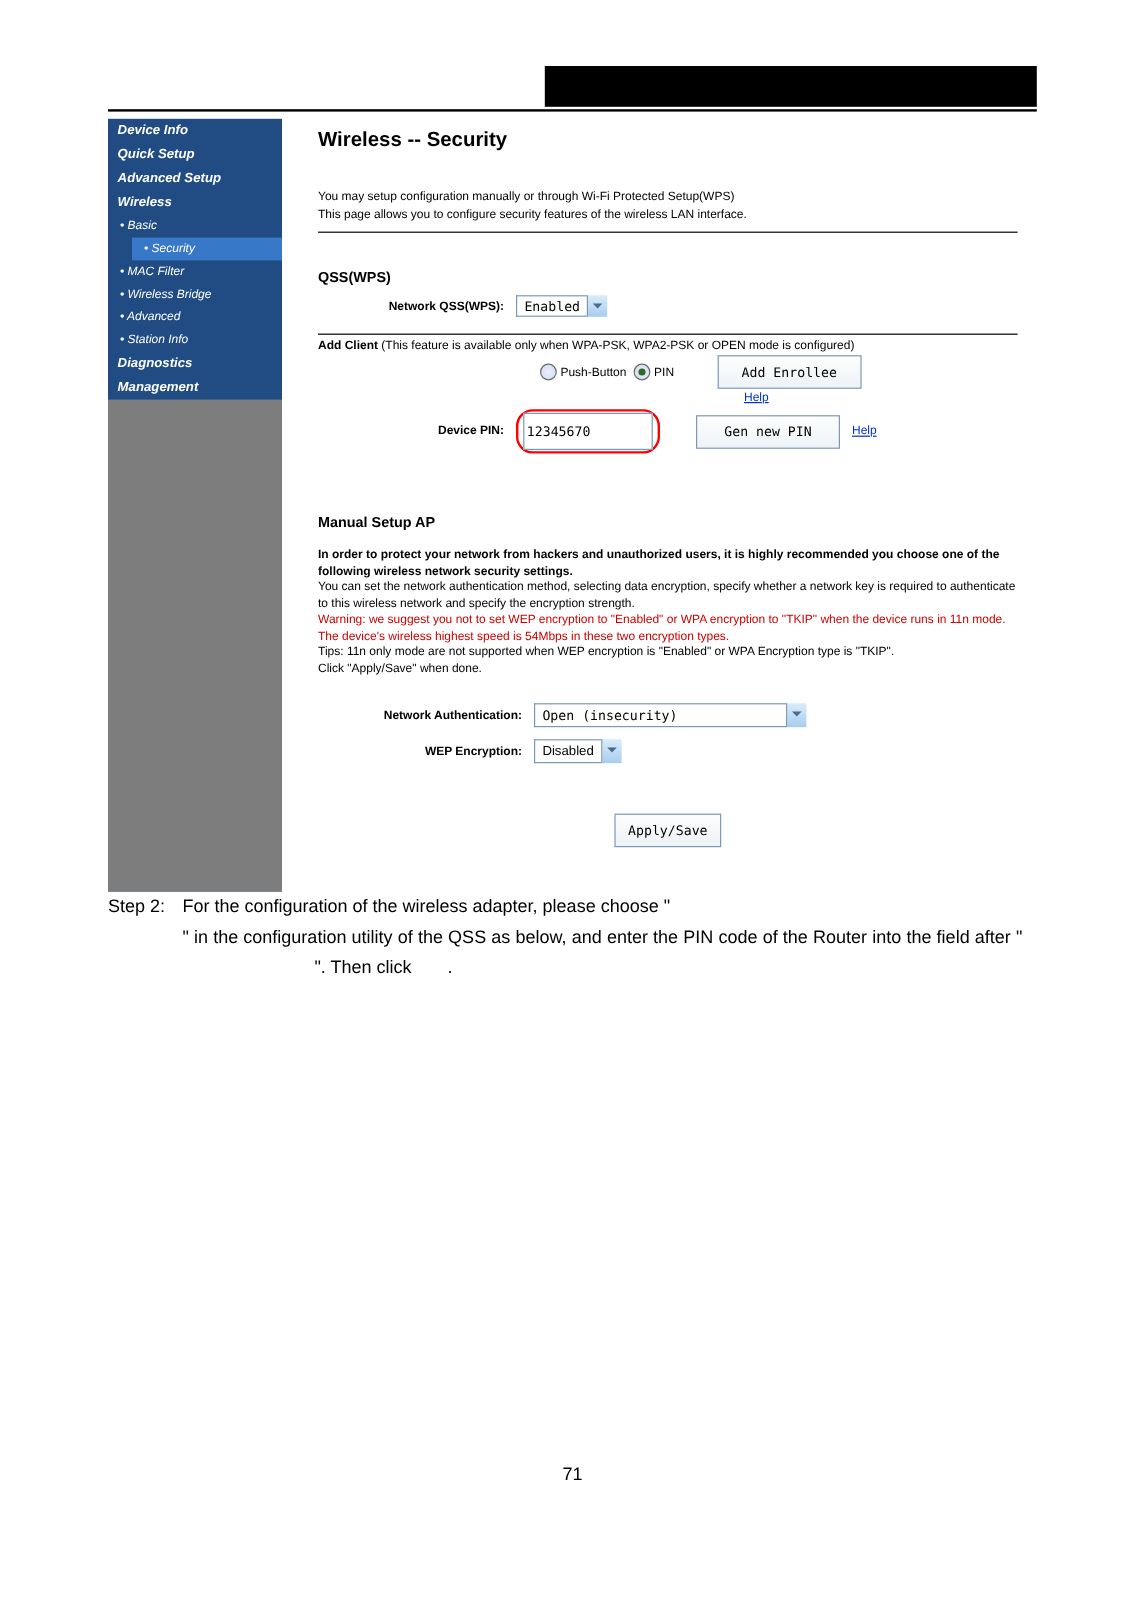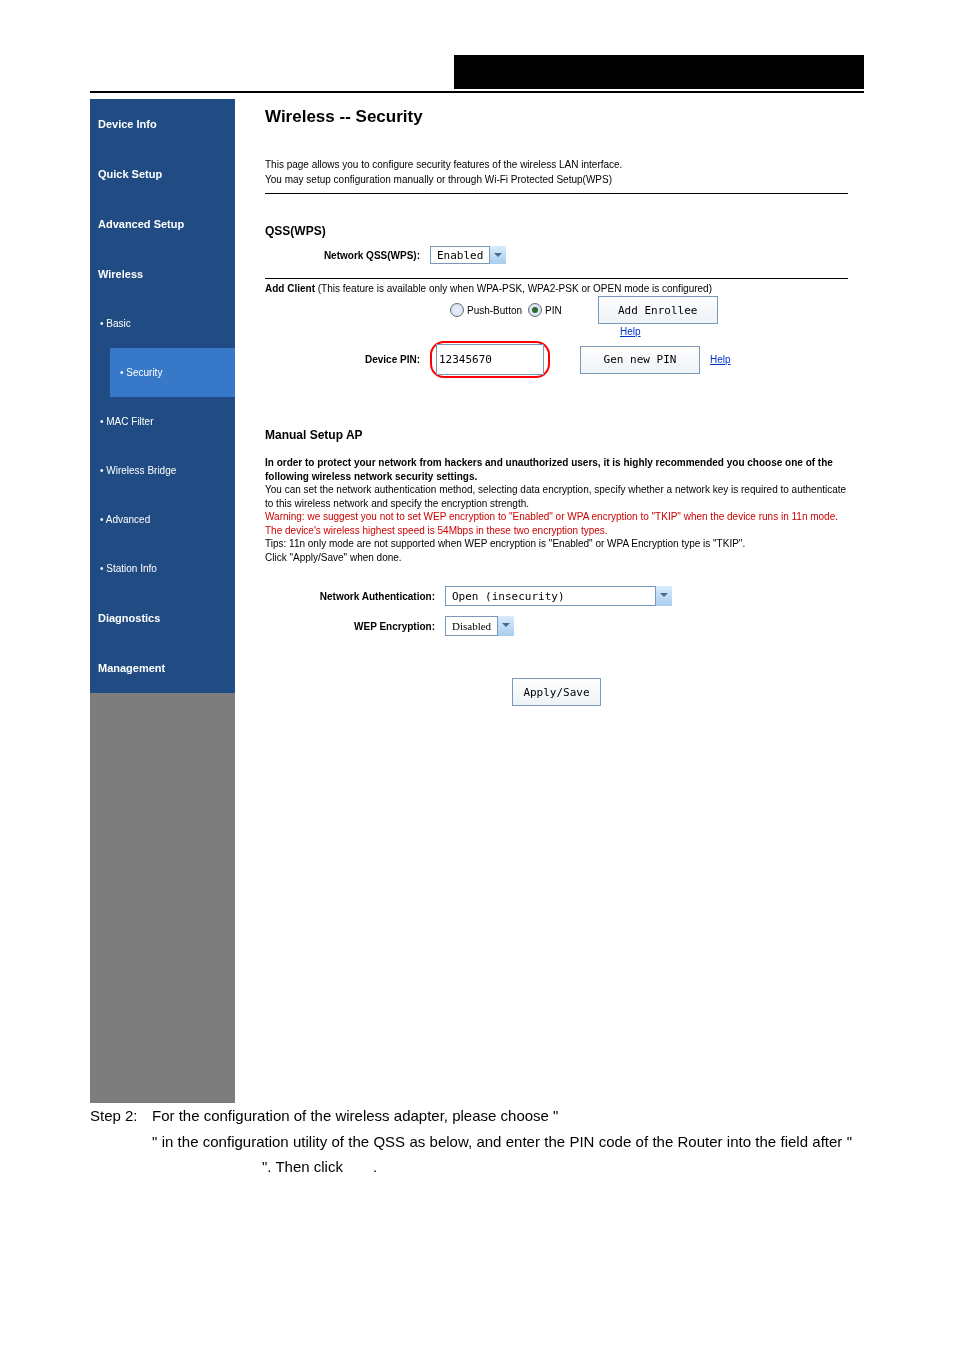--- a/index.html
+++ b/index.html
@@ -36,24 +36,25 @@
     display: flex;
     font-size: 11px;
   }
   .nav {
     width: 145px;
     flex: 0 0 145px;
     background: #204c83;
     color: #fff;
   }
   .nav-item {
-    padding: 19px 8px;
+    padding: 4px 8px;
     font-size: 11px;
     font-weight: bold;
     font-family: Verdana, Arial, sans-serif;
+    font-style: italic;
   }
   .nav-item.sub {
     padding-left: 10px;
     font-weight: normal;
     font-size: 10px;
   }
   .nav-item.sub.sel {
     background: #3878c8;
     margin-left: 20px;
   }
@@ -211,22 +212,22 @@
       <div class="nav-item sub">• Wireless Bridge</div>
       <div class="nav-item sub">• Advanced</div>
       <div class="nav-item sub">• Station Info</div>
       <div class="nav-item">Diagnostics</div>
       <div class="nav-item">Management</div>
       <div class="nav-spacer"></div>
     </div>
 
     <div class="content">
       <h2>Wireless -- Security</h2>
+      <div class="desc">You may setup configuration manually or through Wi-Fi Protected Setup(WPS)</div>
       <div class="desc">This page allows you to configure security features of the wireless LAN interface.</div>
-      <div class="desc">You may setup configuration manually or through Wi-Fi Protected Setup(WPS)</div>
       <hr class="thin-hr">
 
       <h3>QSS(WPS)</h3>
 
       <div class="row">
         <span class="lbl">Network QSS(WPS):</span>
         <span style="display:inline-flex">
           <span style="font-family:monospace;font-size:11px;border:1px solid #7a98b8;border-right:0;padding:2px 6px;height:18px;box-sizing:border-box;line-height:13px">Enabled</span>
           <span class="arrow"></span>
         </span>
@@ -282,21 +283,21 @@
         <span class="lbl" style="width:170px">Network Authentication:</span>
         <span style="display:inline-flex">
           <span style="font-family:monospace;font-size:11px;border:1px solid #7a98b8;border-right:0;padding:2px 6px;width:210px;height:20px;box-sizing:border-box;line-height:15px">Open (insecurity)</span>
           <span class="arrow" style="height:20px"></span>
         </span>
       </div>
 
       <div class="row" style="margin-top:10px">
         <span class="lbl" style="width:170px">WEP Encryption:</span>
         <span style="display:inline-flex">
-          <span style="font-family:Liberation Serif, serif;font-size:11px;border:1px solid #7a98b8;border-right:0;padding:2px 6px;height:20px;box-sizing:border-box;line-height:15px">Disabled</span>
+          <span style="font-family:Liberation Sans, sans-serif;font-size:11px;border:1px solid #7a98b8;border-right:0;padding:2px 6px;height:20px;box-sizing:border-box;line-height:15px">Disabled</span>
           <span class="arrow" style="height:20px"></span>
         </span>
       </div>
 
       <div class="row" style="margin-top:42px;justify-content:center">
         <button class="btn">Apply/Save</button>
       </div>
     </div>
   </div>
 

